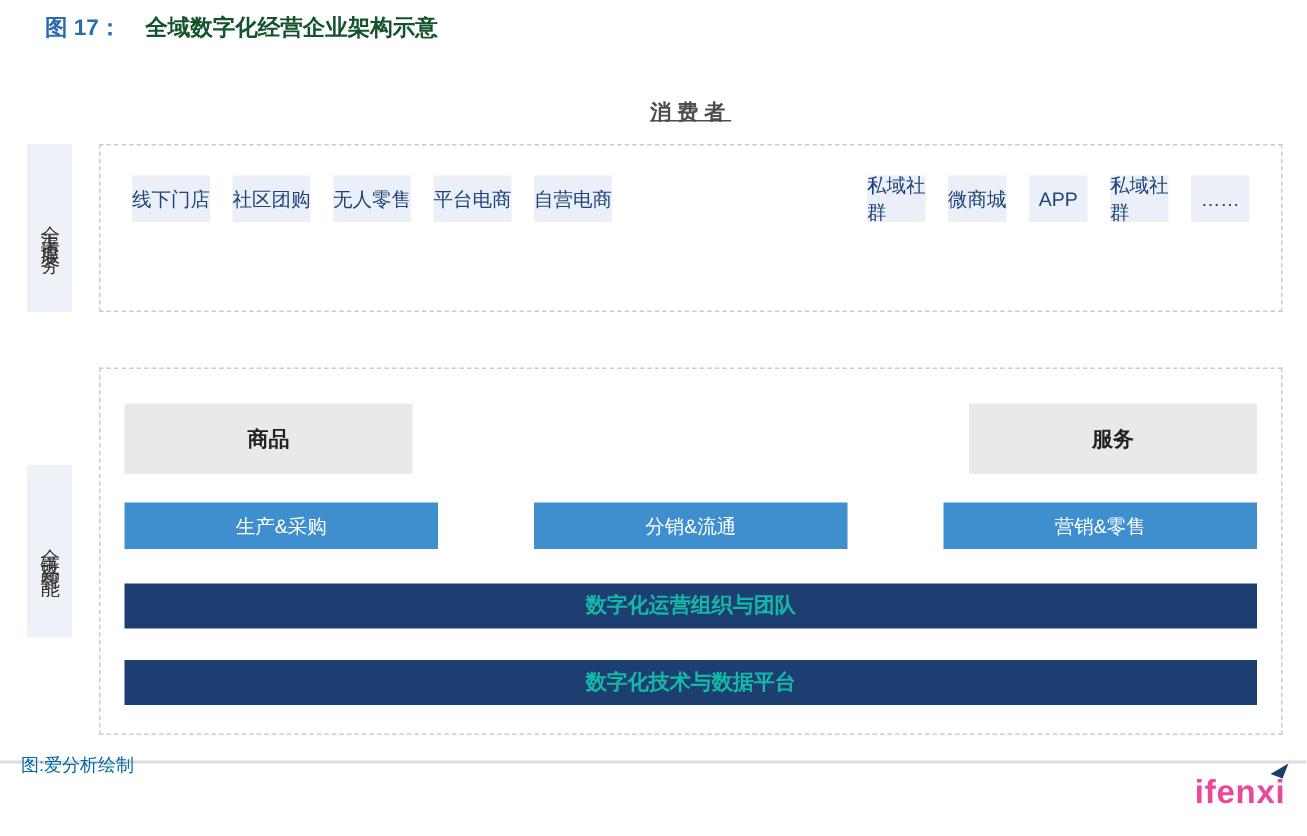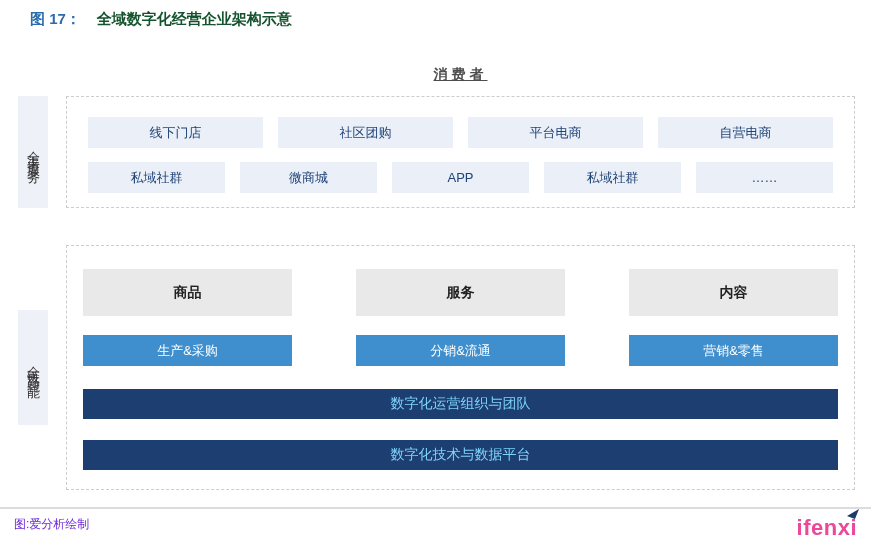--- a/index.html
+++ b/index.html
@@ -65,21 +65,20 @@
     left: 66px;
     width: 789px;
     border: 1px dashed #cccccc;
     background: #ffffff;
   }
   .top-box {
     top: 96px;
     height: 112px;
     padding: 20px 21px 14px 21px;
     display: flex;
-    flex-direction: column;
     justify-content: space-between;
   }
   .chip-row { display: flex; gap: 15px; }
   .chip {
     flex: 1;
     height: 31px;
     background: #eaeff8;
     color: #1f4377;
     font-size: 13px;
     display: flex;
@@ -92,21 +91,21 @@
     height: 245px;
     padding: 23px 16px 19px 16px;
     display: flex;
     flex-direction: column;
   }
   .col-row {
     display: flex;
     justify-content: space-between;
   }
   .cat-box {
-    width: 209px;
+    width: 192px;
     height: 47px;
     background: #e9e9e9;
     color: #222222;
     font-size: 14px;
     font-weight: bold;
     display: flex;
     align-items: center;
     justify-content: center;
   }
   .cats  { margin-bottom: 19px; }
@@ -118,44 +117,44 @@
     font-size: 13px;
     display: flex;
     align-items: center;
     justify-content: center;
   }
   .procs { margin-bottom: 23px; }
   .navy-bar {
     width: 100%;
     height: 31px;
     background: #1d3e70;
-    color: #7dd3fc;
+    color: #14b8a6;
     font-size: 14px;
-    font-weight: normal;
+    font-weight: bold;
     display: flex;
     align-items: center;
     justify-content: center;
   }
   .navy-bar + .navy-bar { margin-top: 21px; }
 
   
   .footer-line {
     position: absolute;
     left: 0;
     right: 0;
     top: 507px;
     height: 2px;
     background: #dcdcdc;
   }
   .footer-caption {
     position: absolute;
     left: 14px;
-    top: 516px;
+    top: 502px;
     font-size: 12px;
-    color: #6d28d9;
+    color: #0369a1;
   }
   .logo {
     position: absolute;
     right: 14px;
     top: 511px;
     color: #ec4899;
     font-size: 22px;
     font-weight: bold;
     letter-spacing: 0.5px;
     line-height: 26px;
@@ -179,39 +178,39 @@
   </div>
 
   <div class="consumer">消费者</div>
 
   <div class="side-label label-top">全渠道服务</div>
 
   <div class="dashed top-box">
     <div class="chip-row">
       <div class="chip">线下门店</div>
       <div class="chip">社区团购</div>
+      <div class="chip">无人零售</div>
       <div class="chip">平台电商</div>
       <div class="chip">自营电商</div>
     </div>
     <div class="chip-row">
       <div class="chip">私域社群</div>
       <div class="chip">微商城</div>
       <div class="chip">APP</div>
       <div class="chip">私域社群</div>
       <div class="chip">……</div>
     </div>
   </div>
 
   <div class="side-label label-bottom">全链路智能</div>
 
   <div class="dashed bottom-box">
     <div class="col-row cats">
       <div class="cat-box">商品</div>
       <div class="cat-box">服务</div>
-      <div class="cat-box">内容</div>
     </div>
     <div class="col-row procs">
       <div class="proc-bar">生产&amp;采购</div>
       <div class="proc-bar">分销&amp;流通</div>
       <div class="proc-bar">营销&amp;零售</div>
     </div>
     <div class="navy-bar">数字化运营组织与团队</div>
     <div class="navy-bar">数字化技术与数据平台</div>
   </div>
 

